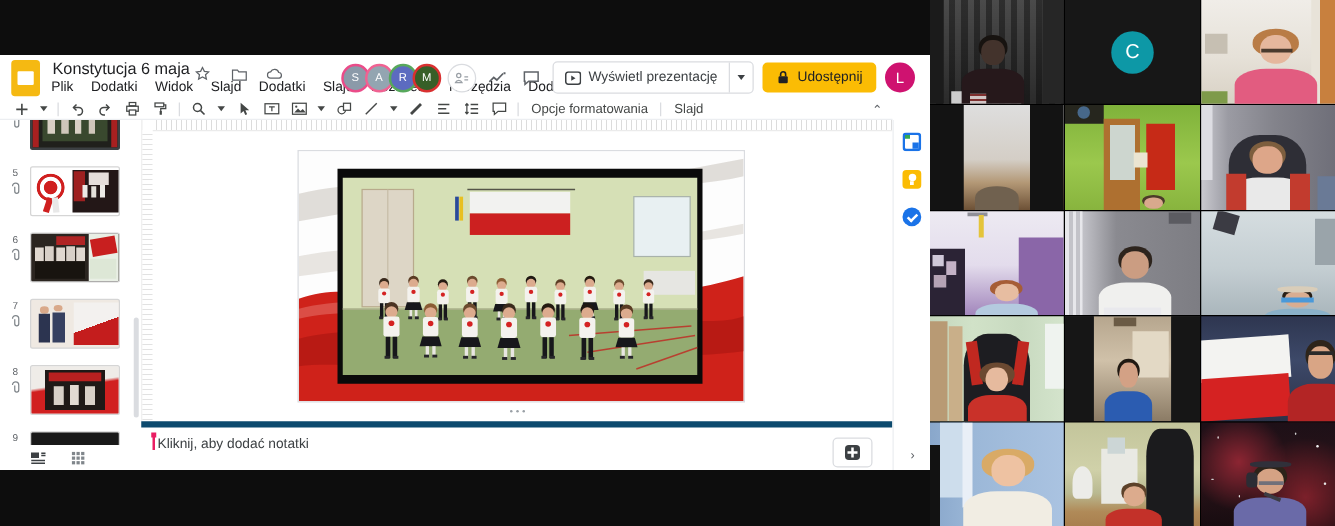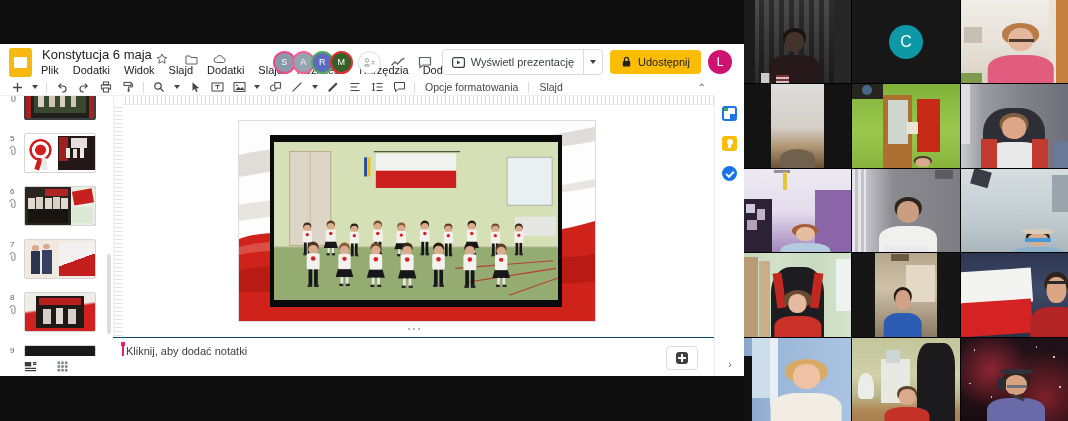--- a/index.html
+++ b/index.html
@@ -53,21 +53,21 @@
   .hruler{position:absolute;left:8px;top:0;right:0;height:8px;border-bottom:1px solid #ebebeb;
           background:repeating-linear-gradient(90deg,#fff 0 3px,#dcdcdc 3px 4px);}
   .vruler{position:absolute;left:0;top:8px;width:8px;bottom:0;
           background:repeating-linear-gradient(180deg,#fff 0 3px,#e2e2e2 3px 4px);}
   .slide{position:absolute;left:125px;top:25px;width:356px;height:200px;background:#fff;box-shadow:0 0 0 1px #dadce0;overflow:hidden;}
   .vframe{position:absolute;left:31px;top:14px;width:292px;height:172px;background:#0a0a0a;}
   .scene{position:absolute;left:4px;top:7px;width:284px;height:158px;}
   .handle-dots{position:absolute;left:50%;top:232px;transform:translateX(-50%);display:flex;gap:3px;}
   .handle-dots i{width:2px;height:2px;border-radius:50%;background:#9aa0a6;}
   
-  .notes{position:absolute;left:113px;top:293px;width:601px;height:26px;background:#fff;border-top:1px solid #0c4a6e;box-sizing:border-box;}
+  .notes{position:absolute;left:113px;top:293px;width:601px;height:26px;background:#fff;border-top:5px solid #0c4a6e;box-sizing:border-box;}
   .notes-caret{position:absolute;left:9px;top:7px;width:2px;height:11px;background:#e91e63;}
   .notes-caret::before{content:"";position:absolute;left:-1px;top:-3px;width:4px;height:4px;background:#e91e63;}
   .notes-text{position:absolute;left:13px;top:7px;font-size:11px;color:#3c4043;}
   .explore-btn{position:absolute;right:16px;top:8px;width:30px;height:22px;border:1px solid #dadce0;border-radius:4px;
                background:#fff;display:flex;align-items:center;justify-content:center;}
   .explore-glyph{width:12px;height:12px;background:#3c4043;border-radius:3px;position:relative;}
   .explore-glyph::before{content:"";position:absolute;left:5px;top:2px;width:2px;height:8px;background:#fff;}
   .explore-glyph::after{content:"";position:absolute;left:2px;top:5px;width:8px;height:2px;background:#fff;}
   
   .rail{position:absolute;left:714px;top:52px;width:30px;height:280px;background:#fff;border-left:1px solid #eceef1;box-sizing:border-box;}

